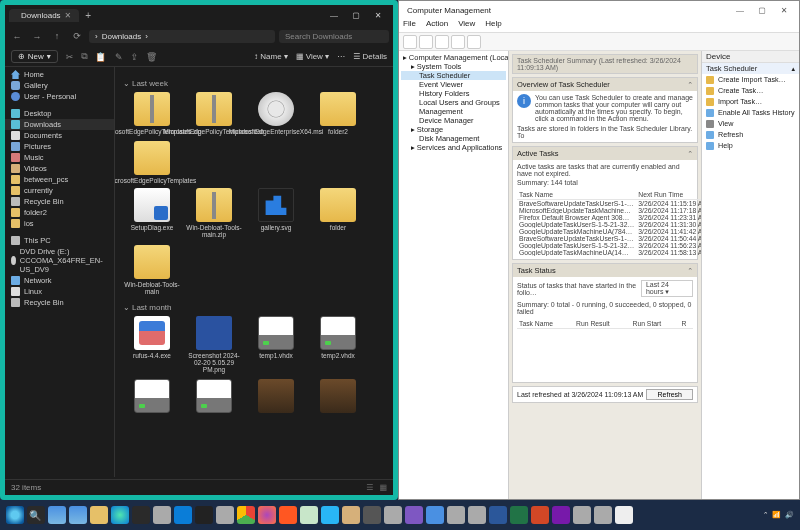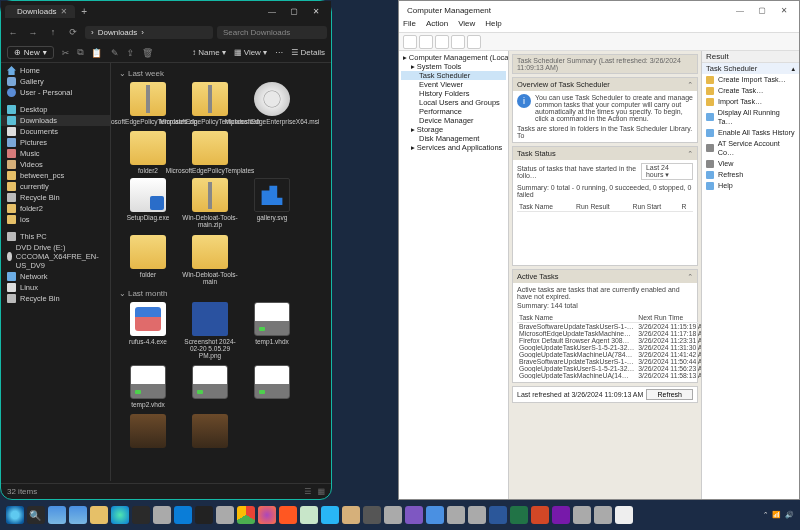--- a/index.html
+++ b/index.html
@@ -1,19 +1,19 @@
 <!DOCTYPE html>
 <html><head>
 <meta charset="utf-8">
 <style>
 * { margin: 0; padding: 0; box-sizing: border-box; font-family: "Segoe UI", sans-serif; }
 body { width: 800px; height: 530px; background: #1a2940; overflow: hidden; position: relative; }
 
 
-.explorer { position: absolute; left: 0; top: 0; width: 332px; height: 500px; background: #1c1c1c; color: #ddd; font-size: 8px; border: 1px solid #14b8a6; border-radius: 12px; }
+.explorer { position: absolute; left: 0; top: 0; width: 398px; height: 500px; background: #1c1c1c; color: #ddd; font-size: 8px; border: 5px solid #14b8a6; border-radius: 4px; }
 .ex-titlebar { display: flex; align-items: center; height: 20px; background: #1c1c1c; padding: 0 4px; }
 .ex-tab { display: flex; align-items: center; gap: 4px; background: #2b2b2b; border-radius: 4px 4px 0 0; padding: 2px 8px; font-size: 8px; }
 .ex-tab .close { opacity: .6; }
 .ex-newtab { color: #aaa; padding: 0 6px; font-size: 10px; }
 .ex-winctl { margin-left: auto; display: flex; }
 .ex-winctl span { width: 22px; height: 18px; display: flex; align-items: center; justify-content: center; color: #ccc; font-size: 8px; }
 .ex-toolbar { display: flex; align-items: center; gap: 4px; height: 22px; padding: 0 4px; }
 .ex-toolbar .navbtn { width: 16px; text-align: center; color: #999; font-size: 9px; }
 .ex-crumb { flex: 1; display: flex; align-items: center; gap: 4px; background: #2b2b2b; border-radius: 3px; padding: 2px 6px; font-size: 8px; }
 .ex-search { width: 110px; background: #2b2b2b; border-radius: 3px; padding: 2px 6px; font-size: 8px; color: #888; }
@@ -37,21 +37,21 @@
 .ic-pic { background: #7aa7d8; border-radius: 1px; }
 .ic-music { background: #d67a7a; border-radius: 1px; }
 .ic-video { background: #d6b07a; border-radius: 1px; }
 .ic-fold { background: #e6c068; border-radius: 1px; }
 .ic-pc { background: #bbb; border-radius: 1px; }
 .ic-dvd { background: #ccc; border-radius: 50%; }
 .ic-net { background: #6cace4; border-radius: 1px; }
 .ic-linux { background: #ddd; border-radius: 1px; }
 .ic-bin { background: #bbb; border-radius: 1px; }
 .ex-main { flex: 1; overflow: auto; padding: 4px 4px 4px 8px; }
-.ex-group { font-size: 8px; color: #aaa; margin: 2px 0 4px 0; }
+.ex-group { font-size: 8px; color: #aaa; margin: 8px 0 4px 0; }
 .ex-grid { display: flex; flex-wrap: wrap; gap: 6px 4px; margin-bottom: 4px; }
 .ex-file { width: 58px; display: flex; flex-direction: column; align-items: center; text-align: center; font-size: 6.5px; color: #ccc; line-height: 1.1; }
 .ex-file .thumb { width: 36px; height: 34px; margin-bottom: 2px; position: relative; }
 .th-folder { background: linear-gradient(#f4d77b,#e6b84a); border-radius: 3px; }
 .th-zip { background: linear-gradient(#f4d77b,#e6b84a); border-radius: 3px; }
 .th-zip::after { content:""; position:absolute; left:45%; top:10%; width:4px; height:80%; background:#888; }
 .th-iso { background: radial-gradient(circle,#e8e8e8 30%,#aaa 33%,#e8e8e8 36%,#ccc 70%); border-radius:50%; }
 .th-exe { background: linear-gradient(#fff,#ddd); border-radius:3px; }
 .th-exe::after { content:""; position:absolute; bottom:2px; right:2px; width:14px; height:14px; background:#2a6dc9; border-radius:2px; }
 .th-svg { background: #1c1c1c; border:1px solid #333; border-radius:2px; }
@@ -388,21 +388,21 @@
         <div class="tn ind2">
           <span>Event Viewer</span>
         </div>
         <div class="tn ind2">
           <span>History Folders</span>
         </div>
         <div class="tn ind2">
           <span>Local Users and Groups</span>
         </div>
         <div class="tn ind2">
-          <span>Performance</span>
+          <span>Management</span>
         </div>
         <div class="tn ind2">
           <span>Device Manager</span>
         </div>
         <div class="tn ind1">
           <span>▸ Storage</span>
         </div>
         <div class="tn ind2">
           <span>Disk Management</span>
         </div>
@@ -416,20 +416,72 @@
         <div class="ph">
             <span>Overview of Task Scheduler</span>
             <span class="chev">⌃</span>
           </div>
         <div class="pbody">
           <div class="inforow">
             <span class="infoic">i</span>
             <span>You can use Task Scheduler to create and manage common tasks that your computer will carry out automatically at the times you specify. To begin, click a command in the Action menu.</span>
           </div>
           <div style="margin-top:3px">Tasks are stored in folders in the Task Scheduler Library. To</div>
+        </div>
+      </div>
+      <div class="mmc-panel">
+        <div class="ph">
+            <span>Active Tasks</span>
+            <span class="chev">⌃</span>
+          </div>
+        <div class="pbody">
+          <div>Active tasks are tasks that are currently enabled and have not expired.</div>
+          <div style="margin-top:2px">Summary: 144 total</div>
+          <table class="mmc-table" style="margin-top:4px">
+            <thead>
+                <tr id="at-cols">
+                  <th>Task Name</th>
+                  <th>Next Run Time</th>
+                </tr>
+              </thead>
+            <tbody id="at-rows">
+                <tr>
+                  <td>BraveSoftwareUpdateTaskUserS-1-…</td>
+                  <td>3/26/2024 11:15:19 AM</td>
+                </tr>
+                <tr>
+                  <td>MicrosoftEdgeUpdateTaskMachine…</td>
+                  <td>3/26/2024 11:17:18 AM</td>
+                </tr>
+                <tr>
+                  <td>Firefox Default Browser Agent 308…</td>
+                  <td>3/26/2024 11:23:31 AM</td>
+                </tr>
+                <tr>
+                  <td>GoogleUpdateTaskUserS-1-5-21-32…</td>
+                  <td>3/26/2024 11:31:30 AM</td>
+                </tr>
+                <tr>
+                  <td>GoogleUpdateTaskMachineUA(784…</td>
+                  <td>3/26/2024 11:41:42 AM</td>
+                </tr>
+                <tr>
+                  <td>BraveSoftwareUpdateTaskUserS-1-…</td>
+                  <td>3/26/2024 11:50:44 AM</td>
+                </tr>
+                <tr>
+                  <td>GoogleUpdateTaskUserS-1-5-21-32…</td>
+                  <td>3/26/2024 11:56:23 AM</td>
+                </tr>
+                <tr>
+                  <td>GoogleUpdateTaskMachineUA(14…</td>
+                  <td>3/26/2024 11:58:13 AM</td>
+                </tr>
+              </tbody>
+          </table>
         </div>
       </div>
       <div class="mmc-panel">
         <div class="ph">
             <span>Task Status</span>
             <span class="chev">⌃</span>
           </div>
         <div class="pbody">
           <div style="display:flex; align-items:center;">
             <span>Status of tasks that have started in the follo…</span>
@@ -446,107 +498,47 @@
                 </tr>
               </thead>
             <tbody>
                 <tr>
                   <td colspan="4" style="height:50px"></td>
                 </tr>
               </tbody>
           </table>
         </div>
       </div>
-      <div class="mmc-panel">
-        <div class="ph">
-            <span>Active Tasks</span>
-            <span class="chev">⌃</span>
-          </div>
-        <div class="pbody">
-          <div>Active tasks are tasks that are currently enabled and have not expired.</div>
-          <div style="margin-top:2px">Summary: 144 total</div>
-          <table class="mmc-table" style="margin-top:4px">
-            <thead>
-                <tr id="at-cols">
-                  <th>Task Name</th>
-                  <th>Next Run Time</th>
-                </tr>
-              </thead>
-            <tbody id="at-rows">
-                <tr>
-                  <td>BraveSoftwareUpdateTaskUserS-1-…</td>
-                  <td>3/26/2024 11:15:19 AM</td>
-                </tr>
-                <tr>
-                  <td>MicrosoftEdgeUpdateTaskMachine…</td>
-                  <td>3/26/2024 11:17:18 AM</td>
-                </tr>
-                <tr>
-                  <td>Firefox Default Browser Agent 308…</td>
-                  <td>3/26/2024 11:23:31 AM</td>
-                </tr>
-                <tr>
-                  <td>GoogleUpdateTaskUserS-1-5-21-32…</td>
-                  <td>3/26/2024 11:31:30 AM</td>
-                </tr>
-                <tr>
-                  <td>GoogleUpdateTaskMachineUA(784…</td>
-                  <td>3/26/2024 11:41:42 AM</td>
-                </tr>
-                <tr>
-                  <td>BraveSoftwareUpdateTaskUserS-1-…</td>
-                  <td>3/26/2024 11:50:44 AM</td>
-                </tr>
-                <tr>
-                  <td>GoogleUpdateTaskUserS-1-5-21-32…</td>
-                  <td>3/26/2024 11:56:23 AM</td>
-                </tr>
-                <tr>
-                  <td>GoogleUpdateTaskMachineUA(14…</td>
-                  <td>3/26/2024 11:58:13 AM</td>
-                </tr>
-              </tbody>
-          </table>
-        </div>
-      </div>
       <div class="mmc-refresh">
         <span>Last refreshed at 3/26/2024 11:09:13 AM</span>
         <button class="btn">Refresh</button>
       </div>
     </div>
     <div class="mmc-actions">
-      <div class="ah">Result</div>
+      <div class="ah">Device</div>
       <div class="asub">
           <span>Task Scheduler</span>
           <span class="chev">▴</span>
         </div>
       <div id="mmc-actions-list">
           <div class="ai">
             <span class="aic aic-w"></span>
             <span>Create Import Task…</span>
           </div>
           <div class="ai">
             <span class="aic aic-w"></span>
             <span>Create Task…</span>
           </div>
           <div class="ai">
             <span class="aic aic-w"></span>
             <span>Import Task…</span>
           </div>
           <div class="ai">
             <span class="aic aic-b"></span>
-            <span>Display All Running Ta…</span>
-          </div>
-          <div class="ai">
-            <span class="aic aic-b"></span>
             <span>Enable All Tasks History</span>
-          </div>
-          <div class="ai">
-            <span class="aic aic-g"></span>
-            <span>AT Service Account Co…</span>
           </div>
           <div class="ai">
             <span class="aic aic-g"></span>
             <span>View</span>
           </div>
           <div class="ai">
             <span class="aic aic-b"></span>
             <span>Refresh</span>
           </div>
           <div class="ai">

